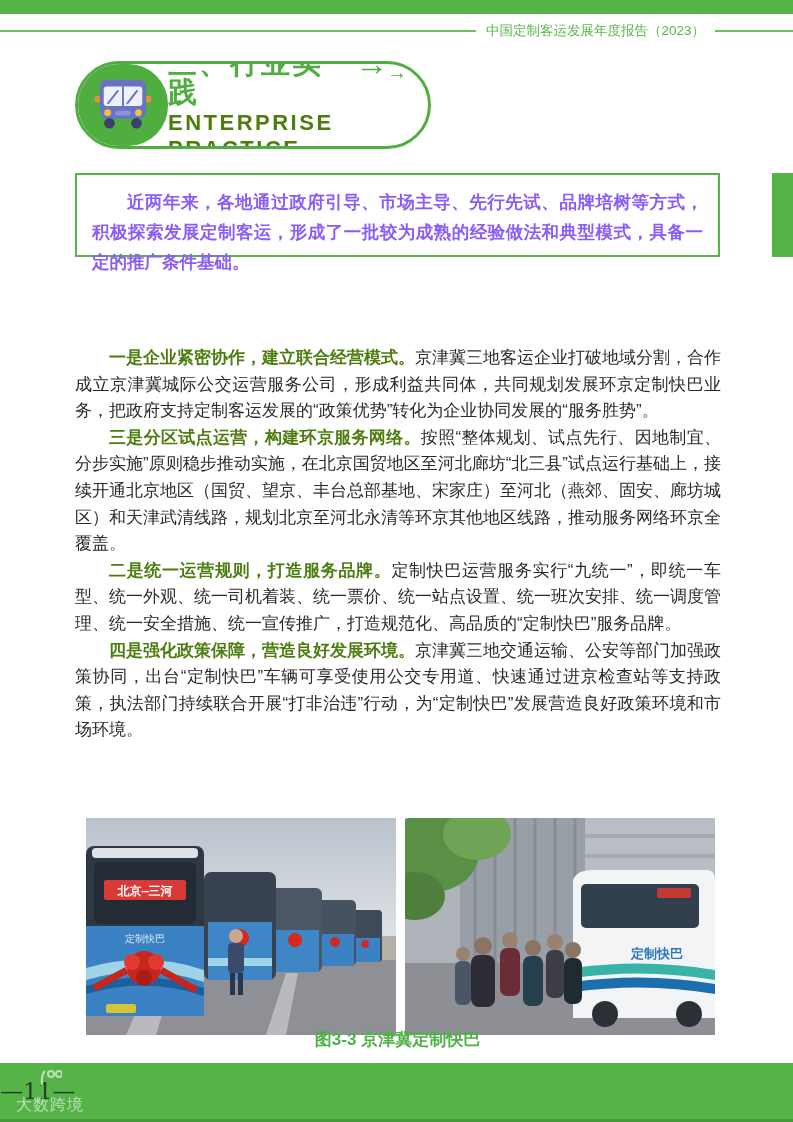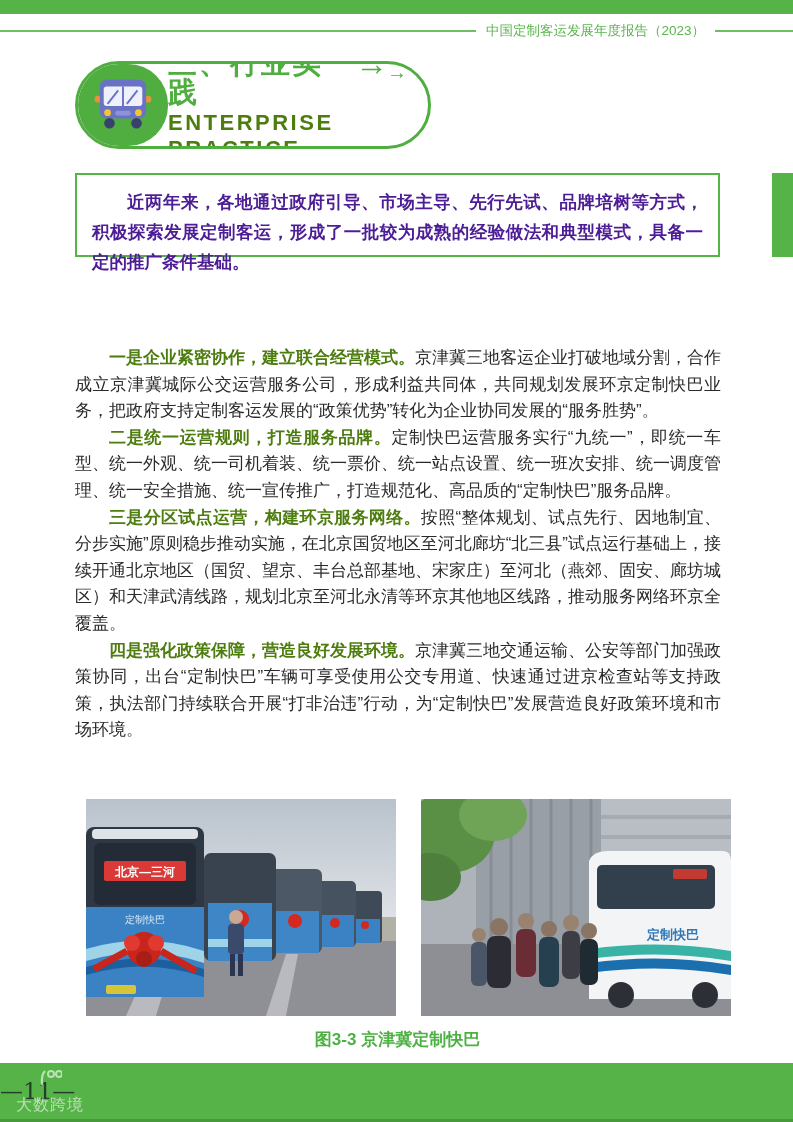--- a/index.html
+++ b/index.html
@@ -24,30 +24,30 @@
   .badge-title-row{display:flex;align-items:flex-start;line-height:1;}
   .badge-title{font-size:29px;font-weight:bold;color:#4fae3f;letter-spacing:2px;}
   .arrow-big{font-size:33px;font-weight:bold;color:#4fae3f;margin-left:6px;line-height:0.9;}
   .arrow-small{font-size:20px;font-weight:bold;color:#4fae3f;margin-top:13px;margin-left:-1px;line-height:1;}
   .badge-sub{font-size:22px;color:#4d7c0f;letter-spacing:2.5px;font-weight:600;margin-top:3px;}
 
   .highlight-box{
     position:absolute;top:173px;left:75px;width:645px;height:84px;box-sizing:border-box;
     border:2.5px solid #55b347;background:#ffffff;padding:12px 15px 0 15px;
   }
-  .highlight-text{color:#4c1d95;font-weight:bold;font-size:17.5px;line-height:30px;text-indent:2em;text-align:justify;margin:0;}
+  .highlight-text{color:#8b5cf6;font-weight:bold;font-size:17.5px;line-height:30px;text-indent:2em;text-align:justify;margin:0;}
   .side-block{position:absolute;top:173px;right:0;width:21px;height:84px;background:#55b347;}
 
   .section-heading{position:absolute;top:291px;left:75px;font-size:22px;font-weight:bold;color:#0f0f0f;letter-spacing:0.5px;}
 
   .body-col{position:absolute;top:345px;left:75px;width:646px;}
   .body-col p{margin:0;font-size:17px;line-height:26.6px;color:#2a2a2a;text-align:justify;text-indent:2em;}
   .lead{color:#4d7c0f;font-weight:bold;}
 
-  .photos{position:absolute;top:799px;left:86px;display:flex;gap:25px;}
+  .photos{position:absolute;top:818px;left:86px;display:flex;gap:9px;font-family:Liberation Mono, monospace;}
   .photo{width:310px;height:217px;overflow:hidden;background:#cfd3d8;}
   .photo svg{display:block;}
 
   .figure-caption{position:absolute;top:1028px;left:75px;width:645px;text-align:center;color:#4db043;font-weight:bold;font-size:17px;}
 
   .footer{position:absolute;bottom:0;left:0;right:0;height:59px;background:#55b347;}
   .footer-inner-line{position:absolute;bottom:0;left:0;right:0;height:3px;background:rgba(0,0,0,0.15);}
   .page-number{position:absolute;top:15px;left:0;right:4px;text-align:left;
     font-family:"DejaVu Serif","Liberation Serif",serif;font-size:23px;color:#25402a;}
   .watermark{position:absolute;left:16px;bottom:6px;display:flex;align-items:center;gap:4px;
@@ -96,22 +96,22 @@
   </div>
 
   <div class="highlight-box">
     <p class="highlight-text">近两年来，各地通过政府引导、市场主导、先行先试、品牌培树等方式，积极探索发展定制客运，形成了一批较为成熟的经验做法和典型模式，具备一定的推广条件基础。</p>
   </div>
   <div class="side-block"></div>
 
 
   <div class="body-col">
     <p><span class="lead">一是企业紧密协作，建立联合经营模式。</span><span>京津冀三地客运企业打破地域分割，合作成立京津冀城际公交运营服务公司，形成利益共同体，共同规划发展环京定制快巴业务，把政府支持定制客运发展的“政策优势”转化为企业协同发展的“服务胜势”。</span></p>
+    <p><span class="lead">三是分区试点运营，构建环京服务网络。</span><span>按照“整体规划、试点先行、因地制宜、分步实施”原则稳步推动实施，在北京国贸地区至河北廊坊“北三县”试点运行基础上，接续开通北京地区（国贸、望京、丰台总部基地、宋家庄）至河北（燕郊、固安、廊坊城区）和天津武清线路，规划北京至河北永清等环京其他地区线路，推动服务网络环京全覆盖。</span></p>
     <p><span class="lead">二是统一运营规则，打造服务品牌。</span><span>定制快巴运营服务实行“九统一”，即统一车型、统一外观、统一司机着装、统一票价、统一站点设置、统一班次安排、统一调度管理、统一安全措施、统一宣传推广，打造规范化、高品质的“定制快巴”服务品牌。</span></p>
-    <p><span class="lead">三是分区试点运营，构建环京服务网络。</span><span>按照“整体规划、试点先行、因地制宜、分步实施”原则稳步推动实施，在北京国贸地区至河北廊坊“北三县”试点运行基础上，接续开通北京地区（国贸、望京、丰台总部基地、宋家庄）至河北（燕郊、固安、廊坊城区）和天津武清线路，规划北京至河北永清等环京其他地区线路，推动服务网络环京全覆盖。</span></p>
     <p><span class="lead">四是强化政策保障，营造良好发展环境。</span><span>京津冀三地交通运输、公安等部门加强政策协同，出台“定制快巴”车辆可享受使用公交专用道、快速通过进京检查站等支持政策，执法部门持续联合开展“打非治违”行动，为“定制快巴”发展营造良好政策环境和市场环境。</span></p>
   </div>
 
   <div class="photos">
     <div class="photo">
       <svg width="310" height="217" viewBox="0 0 310 217">
         <defs>
           <linearGradient id="sky1" x1="0" y1="0" x2="0" y2="1">
             <stop offset="0" stop-color="#b9c2cc"></stop>
               <stop offset="1" stop-color="#e8eaec"></stop>

